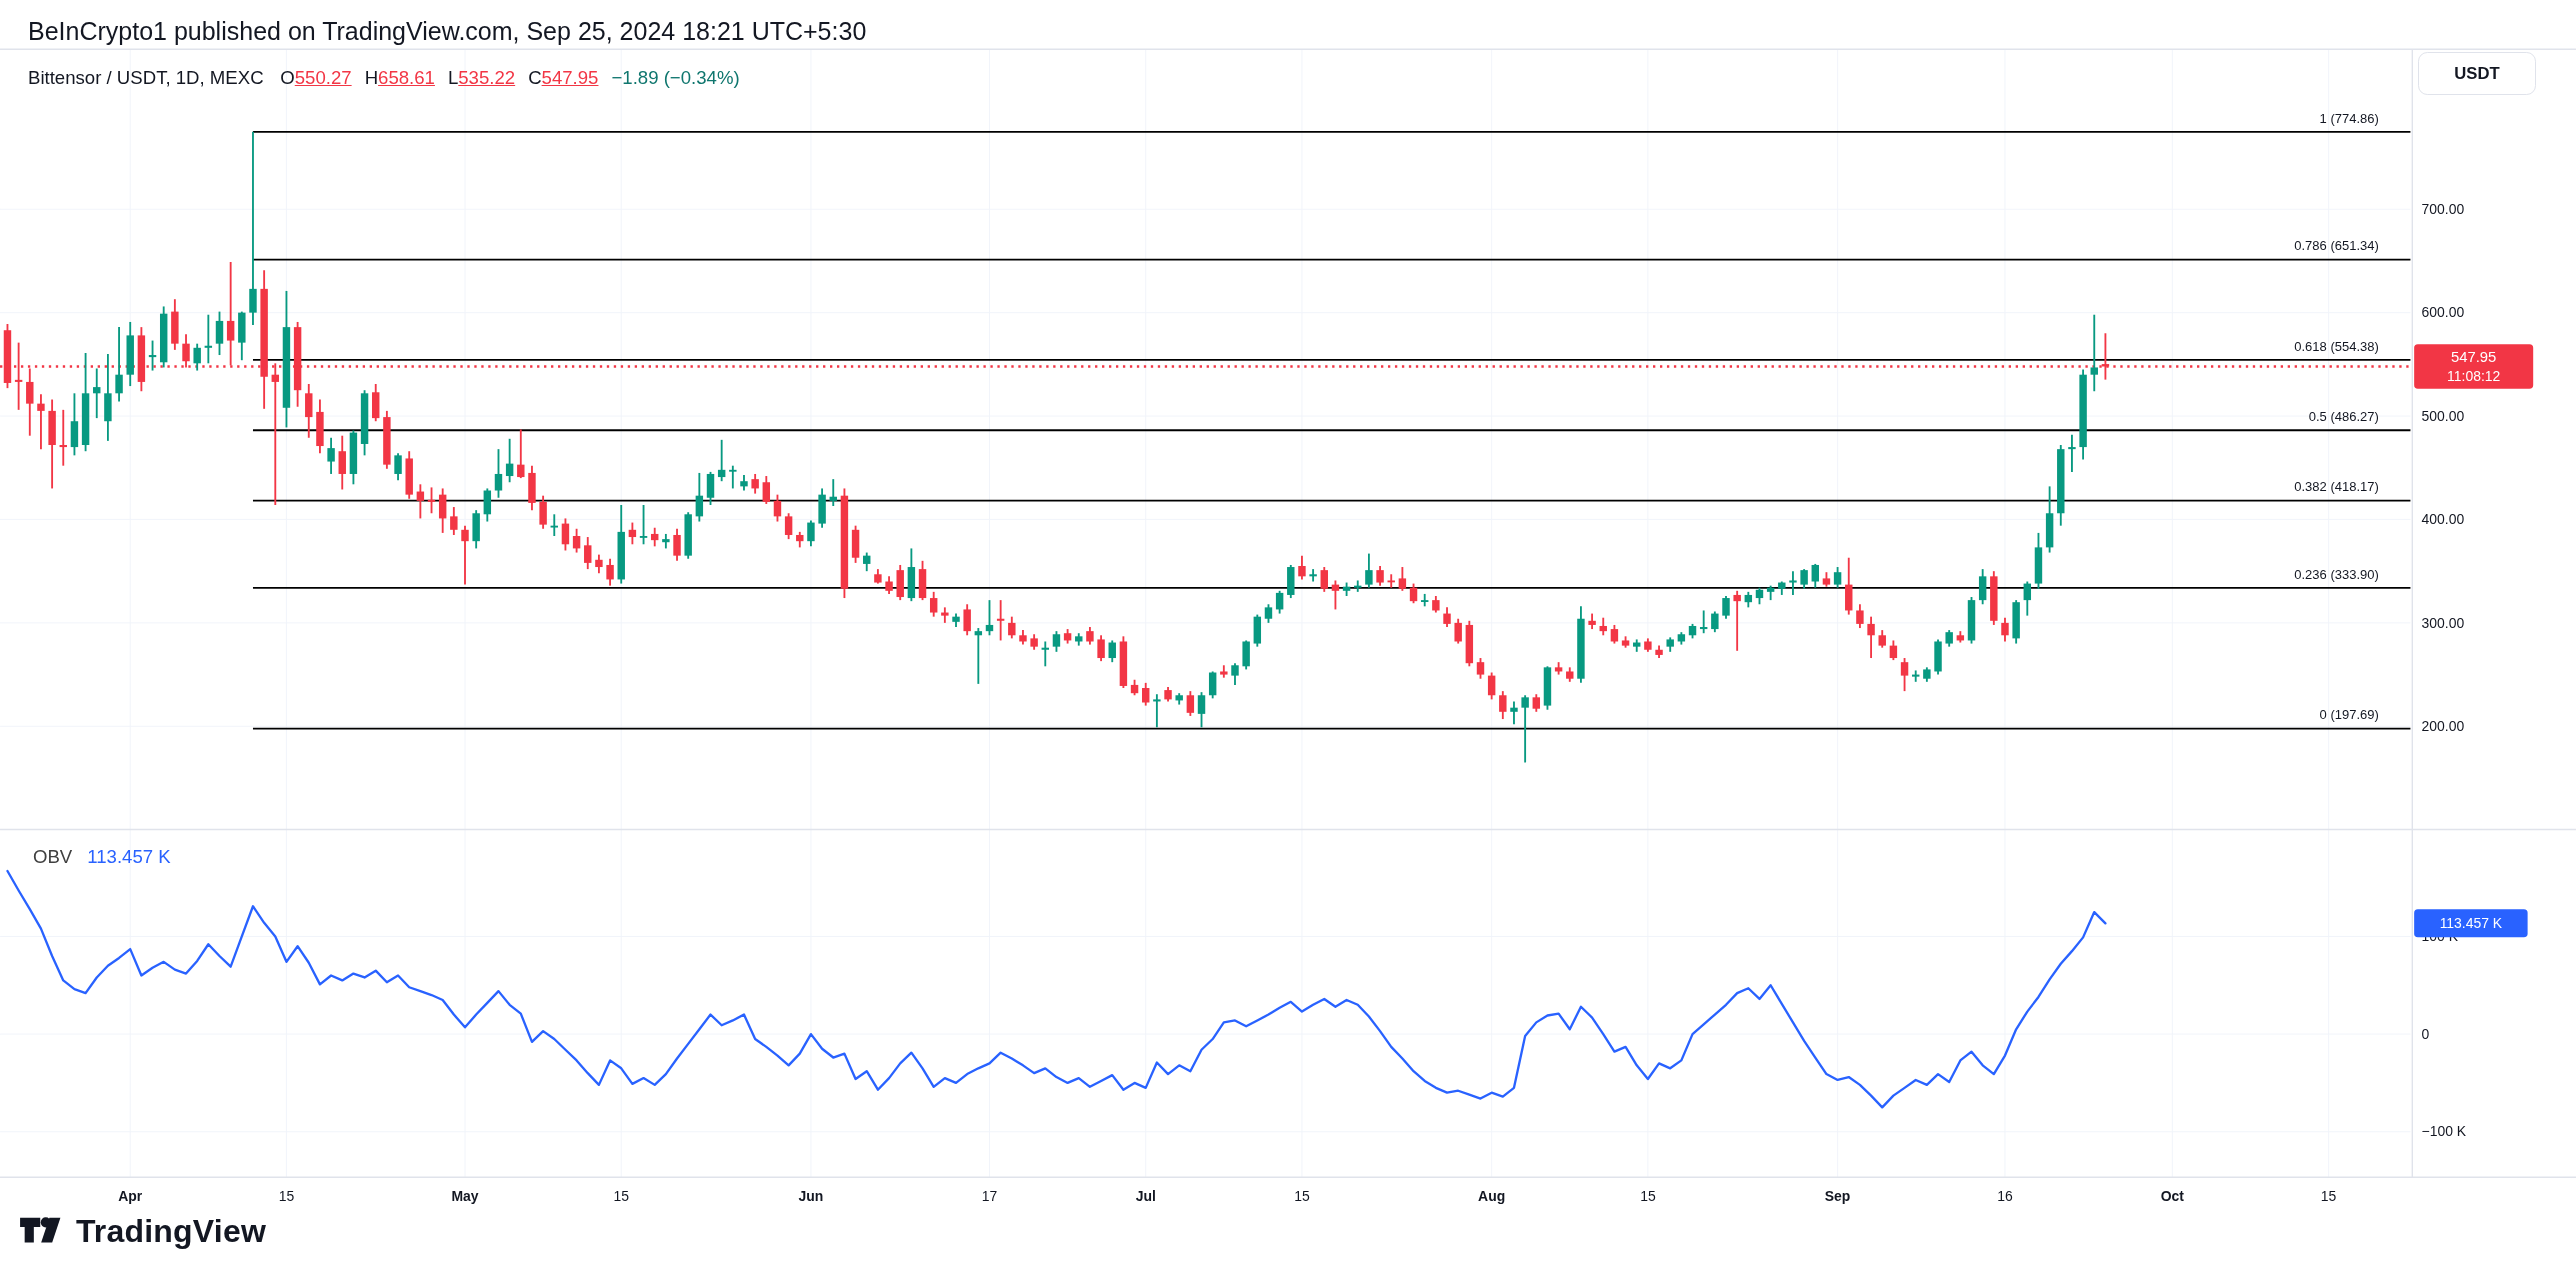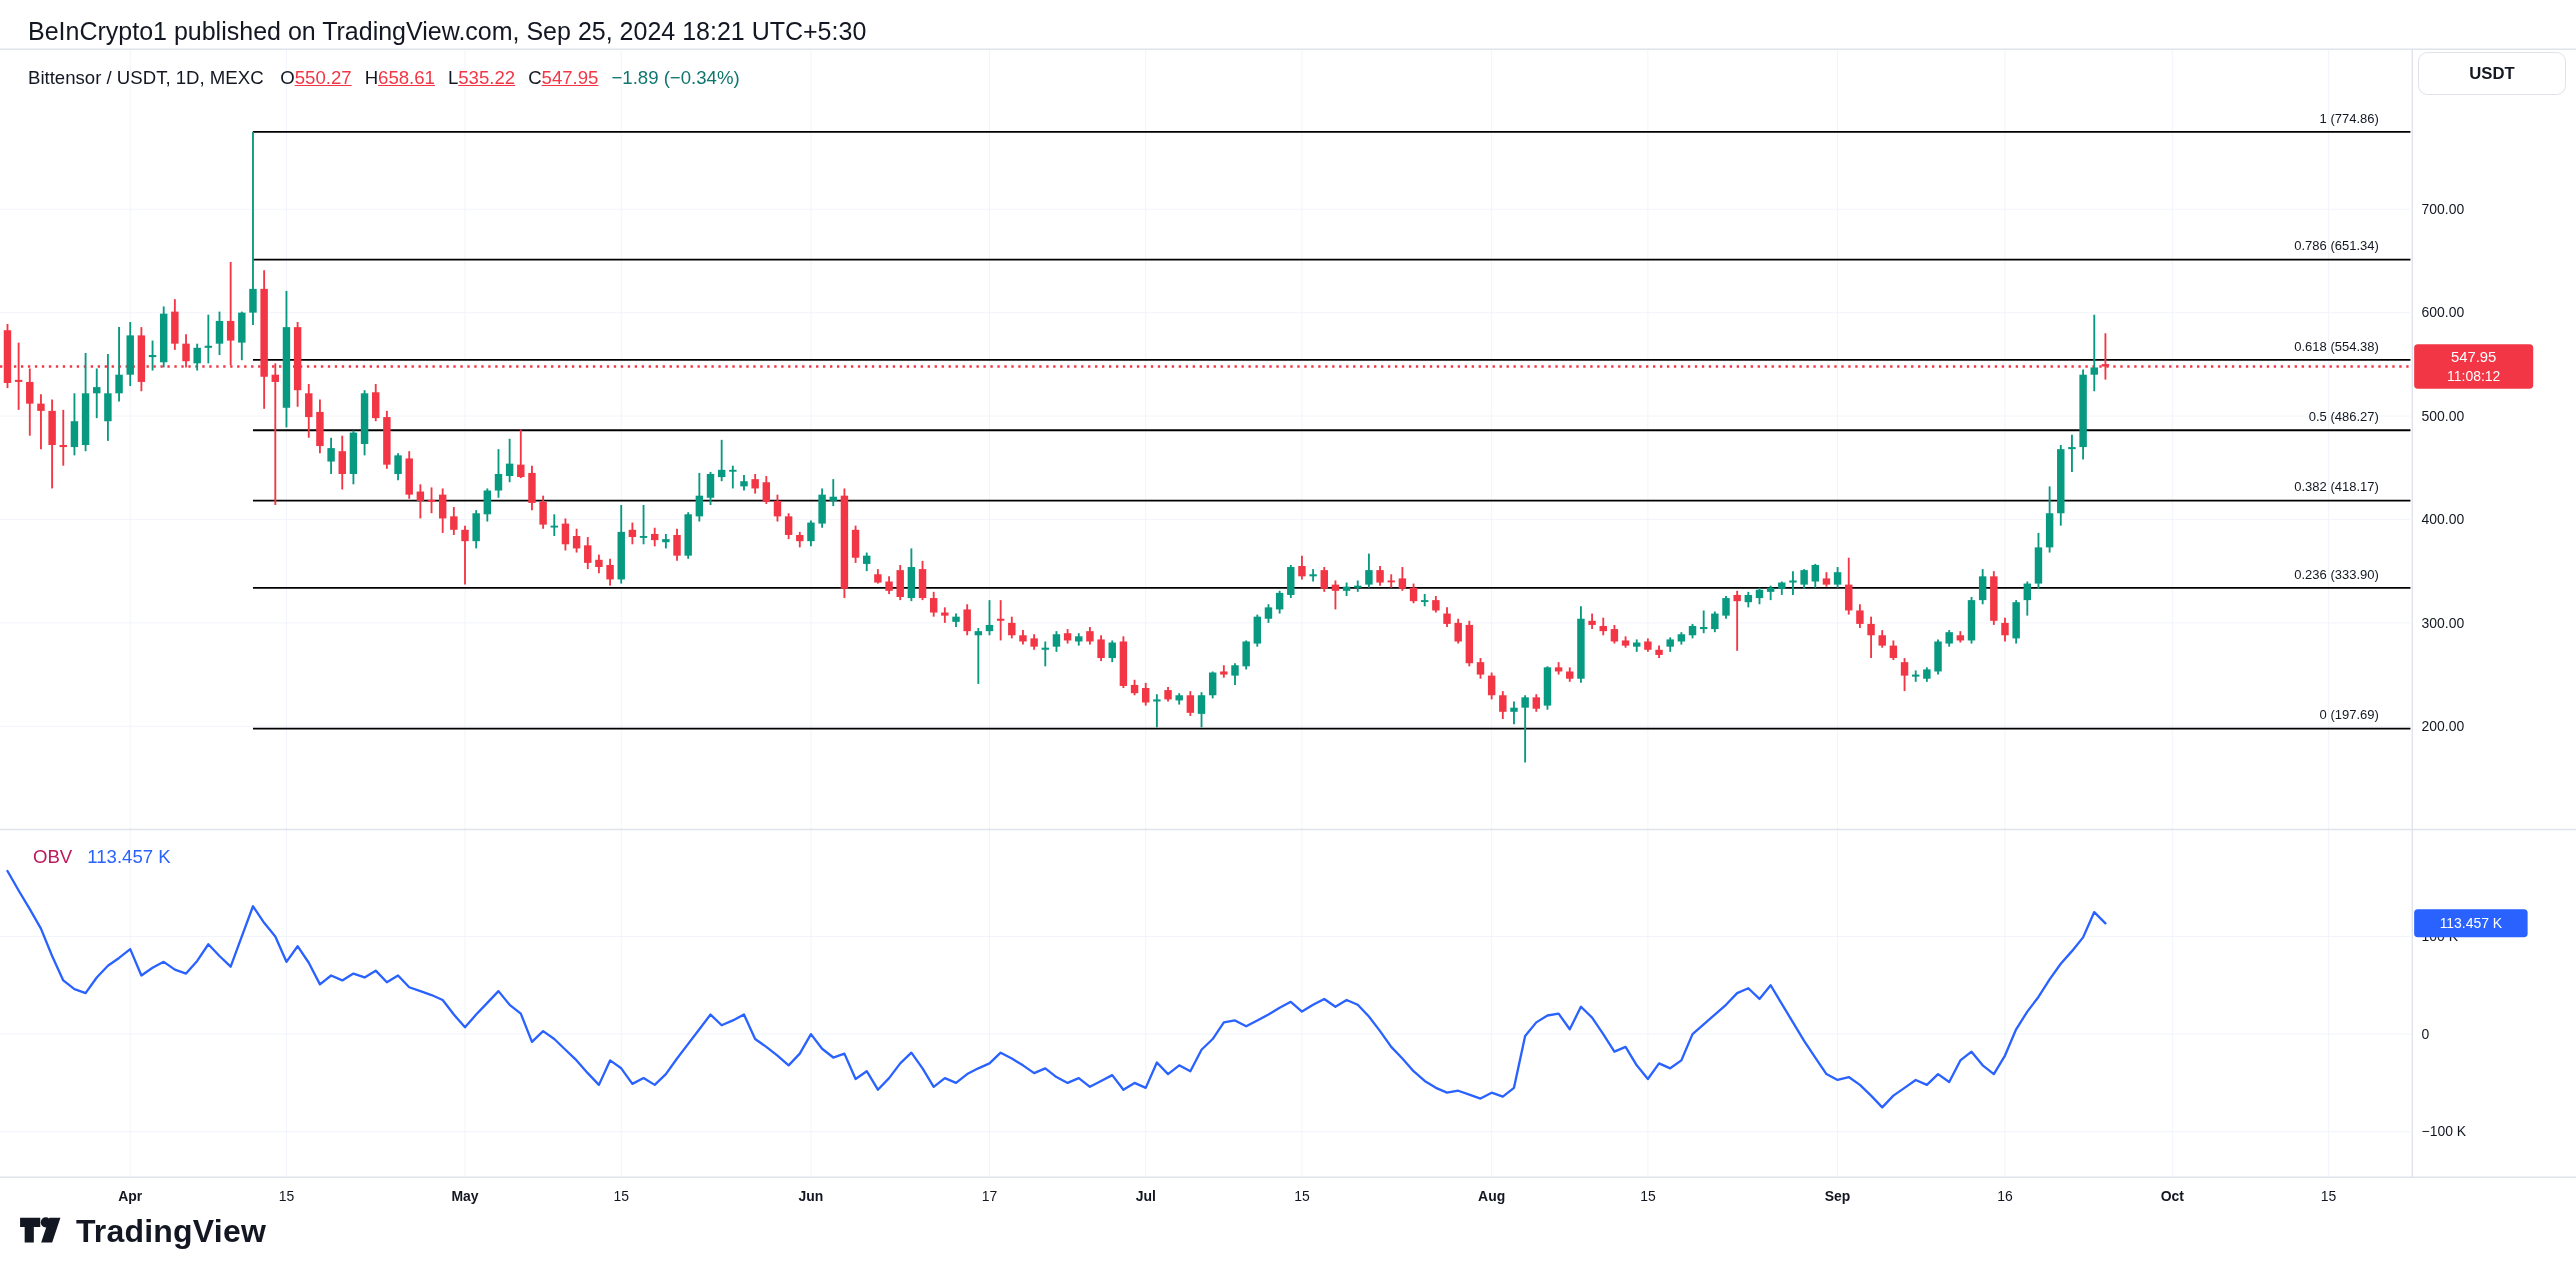--- a/index.html
+++ b/index.html
@@ -5,25 +5,25 @@
   html,body{margin:0;padding:0;}
   body{width:2576px;height:1261px;position:relative;background:#ffffff;
        font-family:"Liberation Sans",sans-serif;color:#131722;overflow:hidden;}
   #chart-svg{position:absolute;left:0;top:0;}
   .hdr{position:absolute;left:28px;top:17px;font-size:25px;font-weight:500;color:#131722;white-space:nowrap;}
   .legend{position:absolute;left:28px;top:67px;font-size:18.6px;white-space:nowrap;}
   .legend .sym{color:#131722;margin-right:16.7px;}
   .legend .k{color:#131722;}
   .legend .v{color:#f23645;margin-right:13px;text-decoration:underline;}
   .legend .chg{color:#0f766e;}
-  .currency-btn{position:absolute;left:2418px;top:52px;width:148px;height:43px;border:1.9px solid #e0e3eb;
+  .currency-btn{position:absolute;left:2418px;top:52px;width:118px;height:43px;border:1.9px solid #e0e3eb;
        border-radius:9.3px;background:#fff;display:flex;align-items:center;justify-content:center;
        font-size:16.7px;font-weight:600;color:#131722;box-sizing:border-box;}
   .obv-row{position:absolute;left:33px;top:846px;font-size:18.6px;white-space:nowrap;}
-  .obv-row .ol{color:#be185d;margin-right:15px;}
+  .obv-row .ol{color:#404040;margin-right:15px;}
   .obv-row .ov{color:#2962ff;}
   .brand{position:absolute;left:18.6px;top:1213px;display:flex;align-items:center;}
   .brand svg{display:block;}
   .brand .bt{font-size:32px;font-weight:600;color:#131722;margin-left:9.3px;letter-spacing:0.2px;}
 </style>
 </head>
 <body>
 
 <svg id="chart-svg" width="2576" height="1261" xmlns="http://www.w3.org/2000/svg" style="font-family:&quot;Liberation Sans&quot;,sans-serif;" viewBox="0 0 2770 1356">
     <g stroke="#f0f3fa" stroke-width="1">

